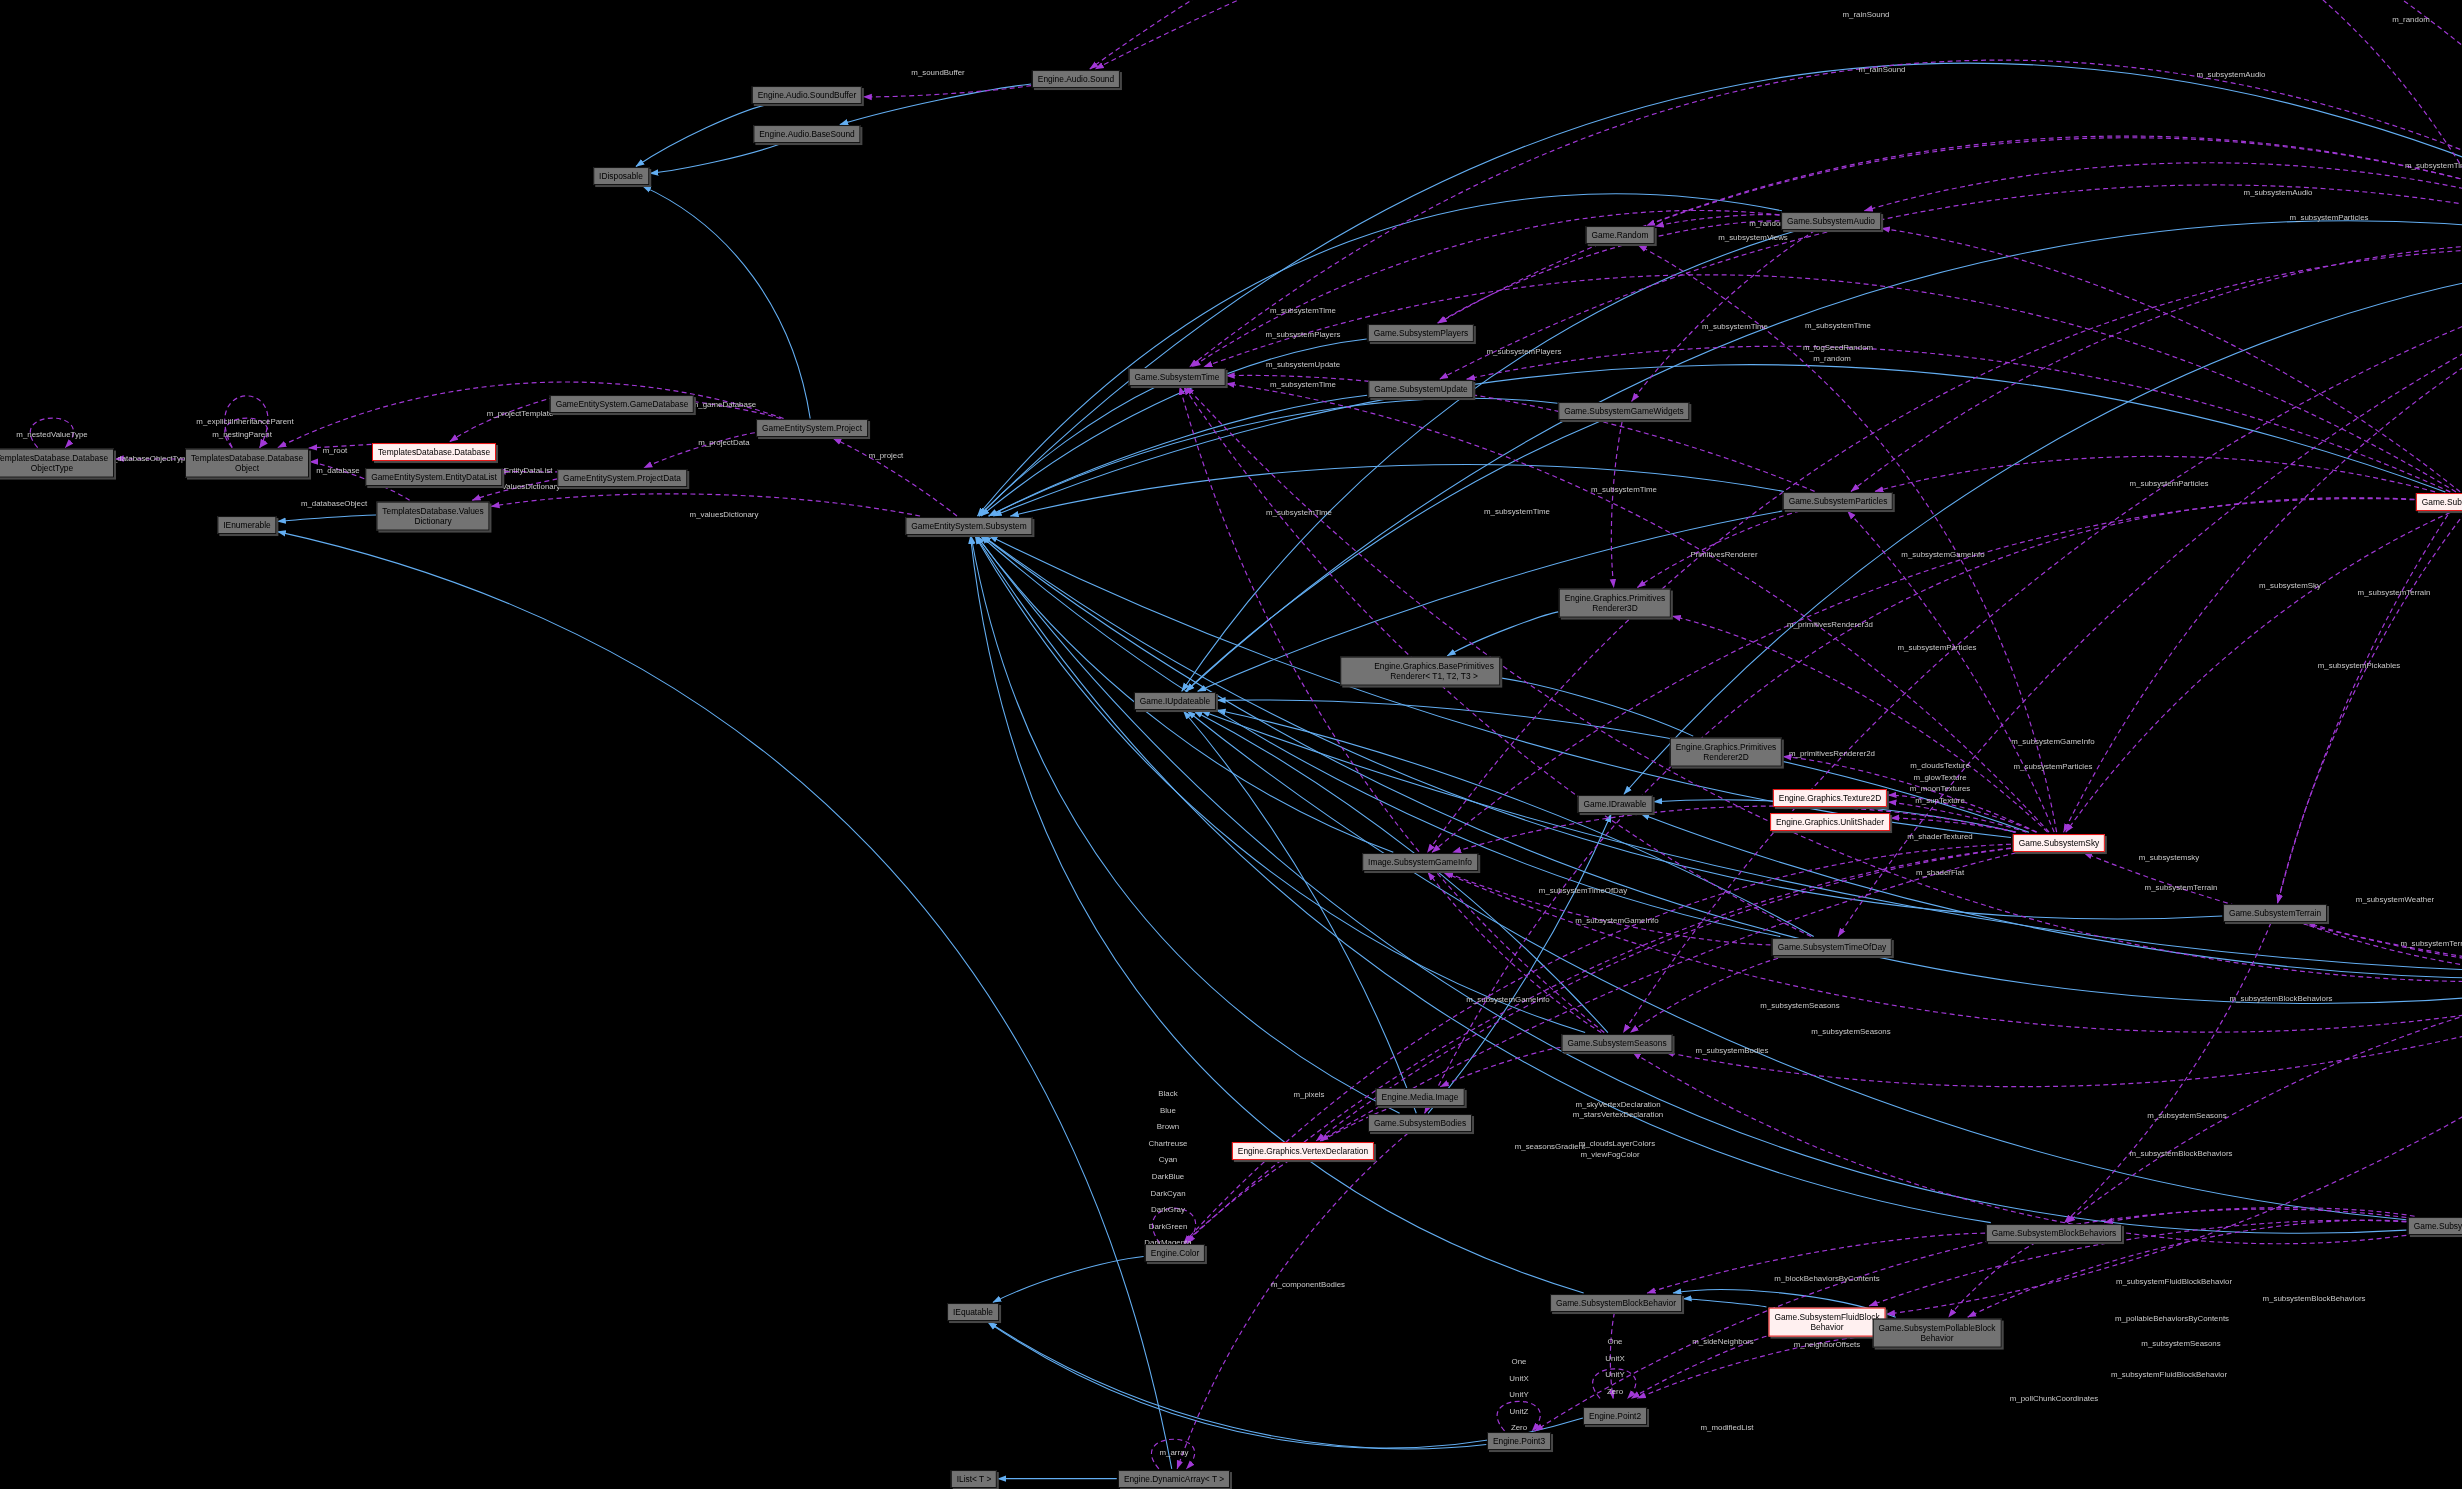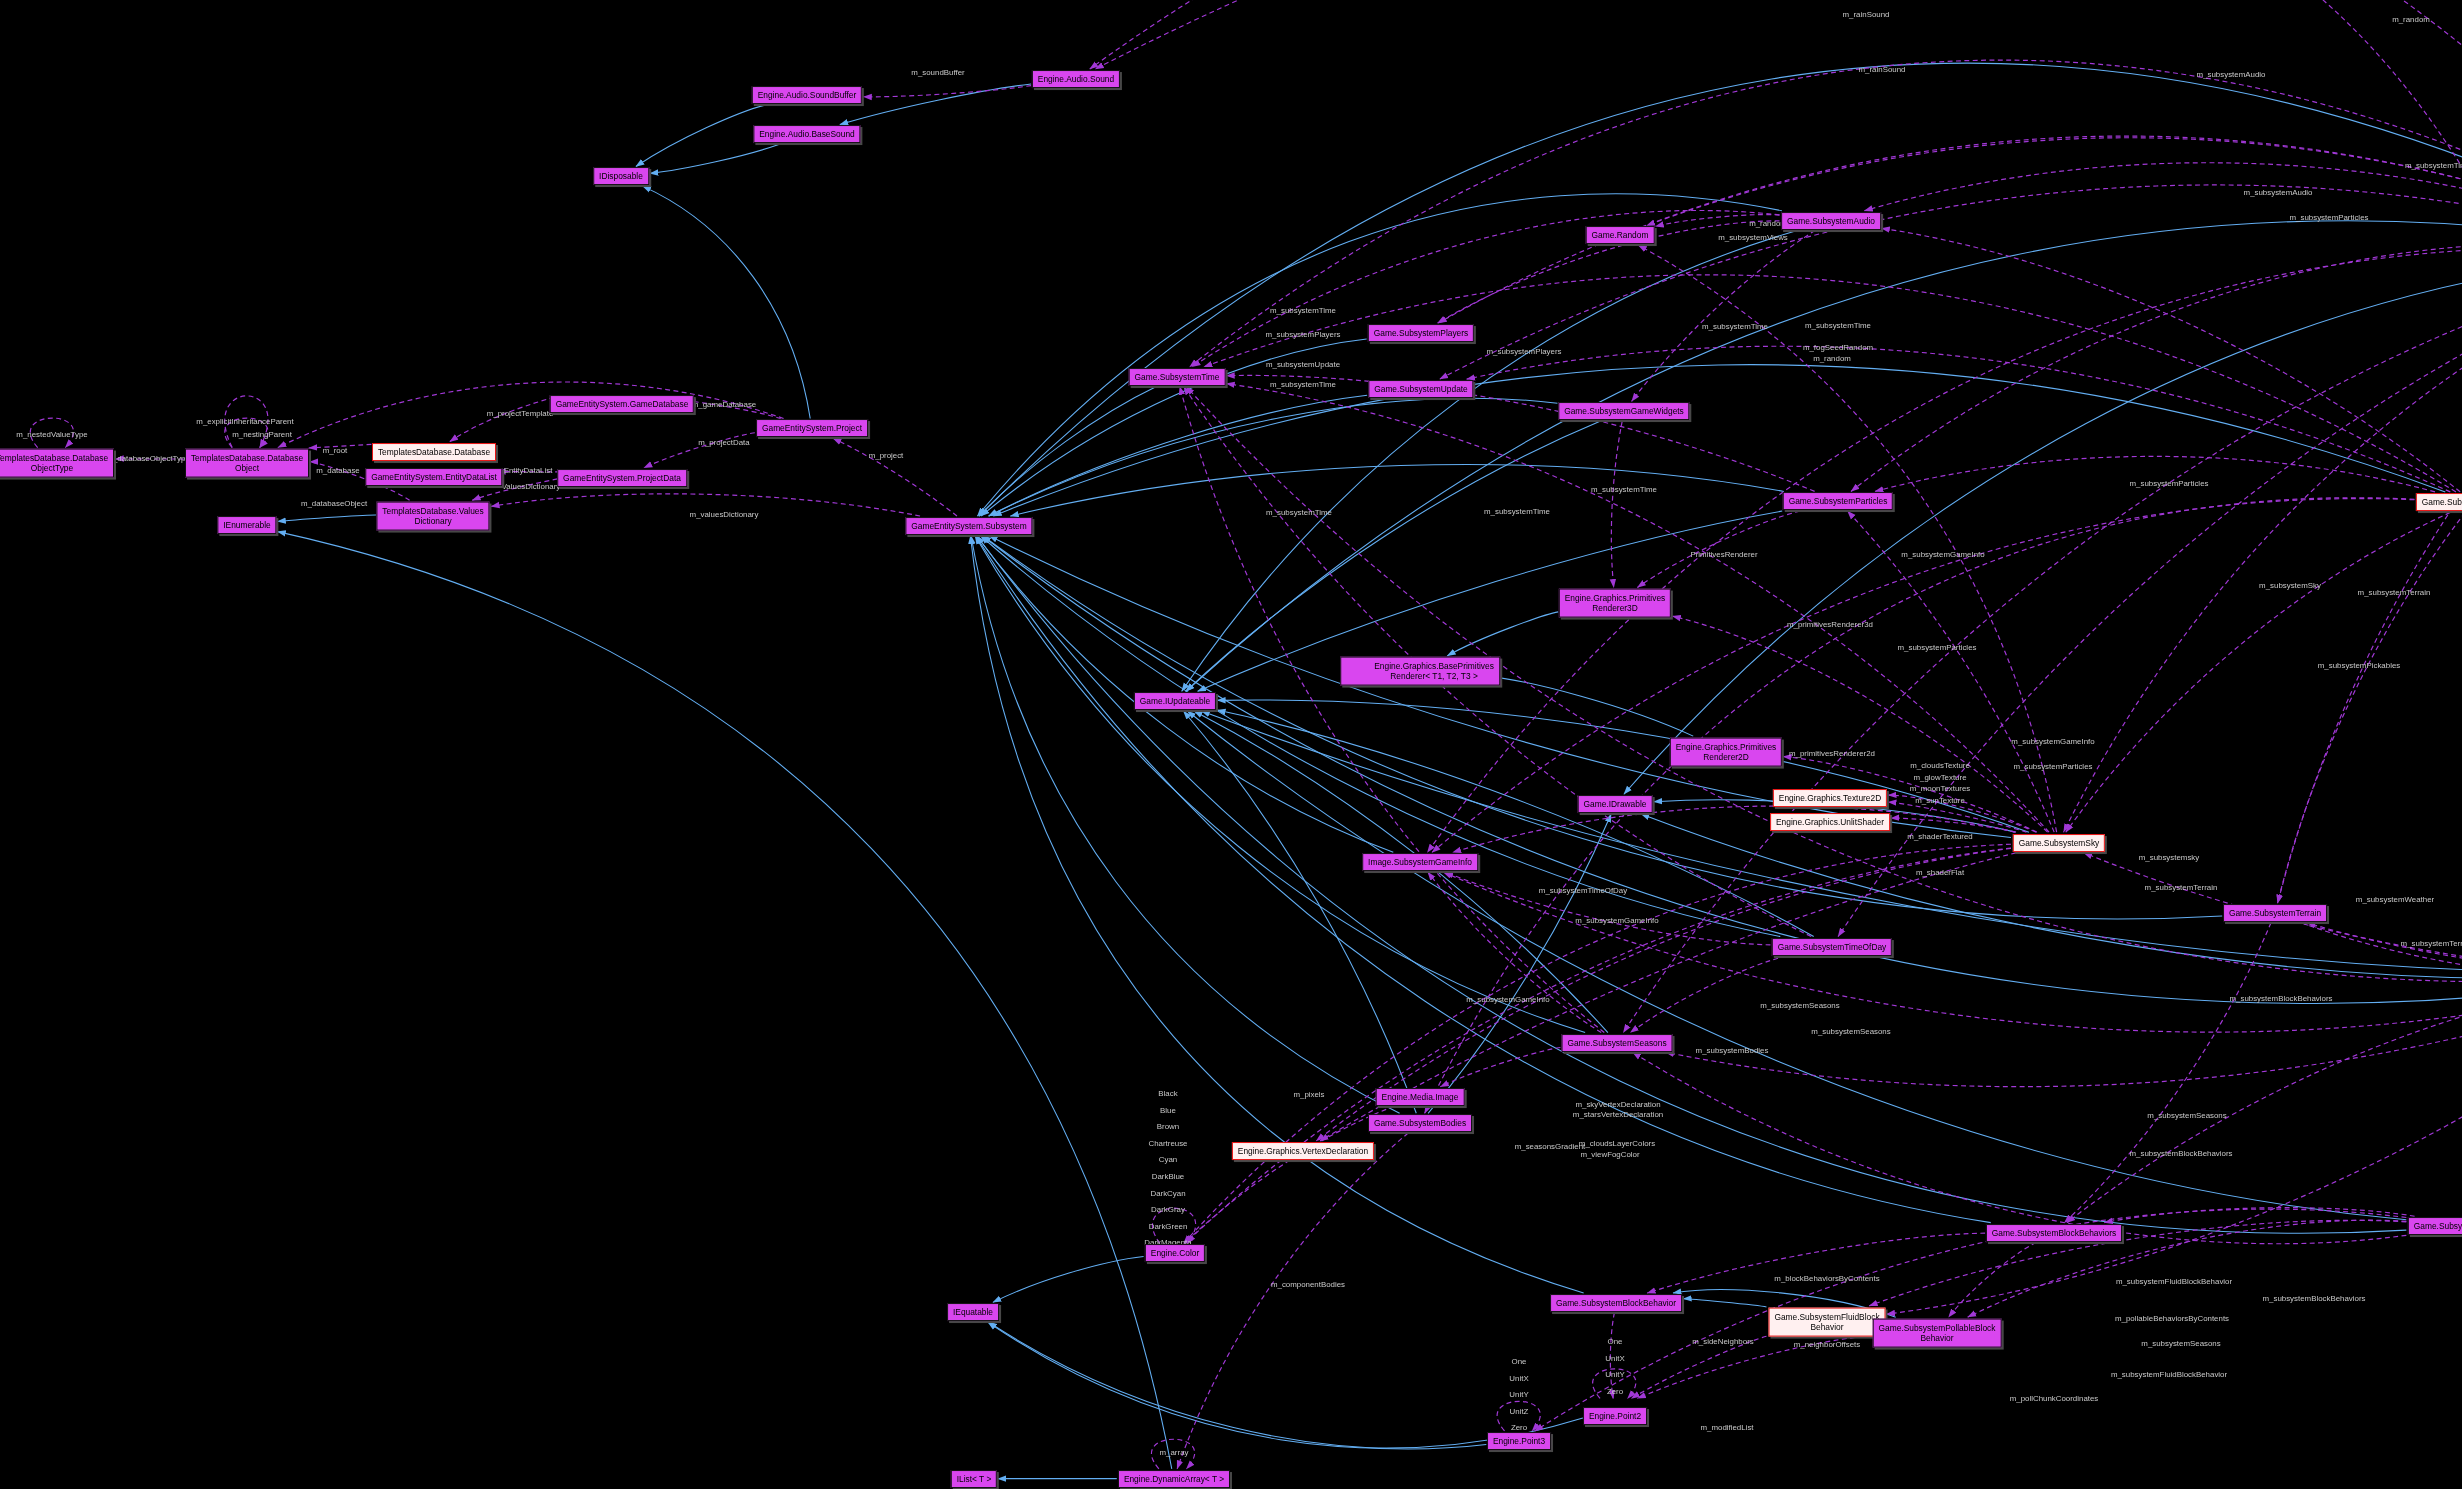--- a/index.html
+++ b/index.html
@@ -2,21 +2,21 @@
 <html style="font-size:7.9px"><head>
 <meta charset="utf-8">
 <style>
   html,body{margin:0;padding:0;background:#000;}
   body{width:2721px;height:1489px;position:relative;overflow:hidden;
        font-family:"Liberation Sans","DejaVu Sans",sans-serif;}
   #graph{position:absolute;left:0;top:0;width:2721px;height:1489px;}
   #edge-layer{position:absolute;left:0;top:0;z-index:1;}
   #label-layer{position:absolute;left:0;top:0;width:100%;height:100%;z-index:2;}
   #node-layer{position:absolute;left:0;top:0;width:100%;height:100%;z-index:3;}
-  .node{position:absolute;transform:translate(-50%,-50%);background:#d946ef;
+  .node{position:absolute;transform:translate(-50%,-50%);background:#737373;
         border:0.7px solid #111;box-shadow:2px 2px 0 #474747;color:#000;
         font-size:8.4px;line-height:1.3;padding:2.5px 4.9px;text-align:center;
         white-space:nowrap;cursor:pointer;}
   .node.ref{border:1.2px solid #e81111;background:#fff0f0;}
   .elabel{position:absolute;transform:translate(-50%,-50%);color:#c9c9c9;
           font-size:7.9px;white-space:pre-line;text-align:center;line-height:1.3;}
   .elabel.list{line-height:2.1;text-align:center;}
   path.be{fill:none;stroke:#63aef2;stroke-width:2.2px;}
   path.pe{fill:none;stroke:#a138d6;stroke-width:2.4px;stroke-dasharray:10 7;}
 </style>
@@ -175,21 +175,21 @@
       <div class="elabel" style="left: 1882px; top: 70px;">m_rainSound</div>
       <div class="elabel" style="left: 2411px; top: 19.7px;">m_random</div>
       <div class="elabel" style="left: 2231px; top: 75px;">m_subsystemAudio</div>
       <div class="elabel" style="left: 2438px; top: 166px;">m_subsystemTime</div>
       <div class="elabel" style="left: 2278px; top: 193px;">m_subsystemAudio</div>
       <div class="elabel" style="left: 2329px; top: 218px;">m_subsystemParticles</div>
       <div class="elabel" style="left: 1768px; top: 224px;">m_random</div>
       <div class="elabel" style="left: 1753px; top: 238px;">m_subsystemViews</div>
       <div class="elabel" style="left: 52px; top: 435px;">m_nestedValueType</div>
       <div class="elabel" style="left: 245px; top: 422px;">m_explicitInheritanceParent</div>
-      <div class="elabel" style="left: 242px; top: 435px; margin-left: 20px;">m_nestingParent</div>
+      <div class="elabel" style="left: 242px; top: 435px;">m_nestingParent</div>
       <div class="elabel" style="left: 148px; top: 459px;">m_databaseObjectType</div>
       <div class="elabel" style="left: 335px; top: 451px;">m_root</div>
       <div class="elabel" style="left: 338px; top: 471px;">m_database</div>
       <div class="elabel" style="left: 334px; top: 504px;">m_databaseObject</div>
       <div class="elabel" style="left: 528px; top: 471px;">EntityDataList</div>
       <div class="elabel" style="left: 531px; top: 487px;">ValuesDictionary</div>
       <div class="elabel" style="left: 520px; top: 414px;">m_projectTemplate</div>
       <div class="elabel" style="left: 724px; top: 405px;">m_gameDatabase</div>
       <div class="elabel" style="left: 724px; top: 443px;">m_projectData</div>
       <div class="elabel" style="left: 886px; top: 456px;">m_project</div>

